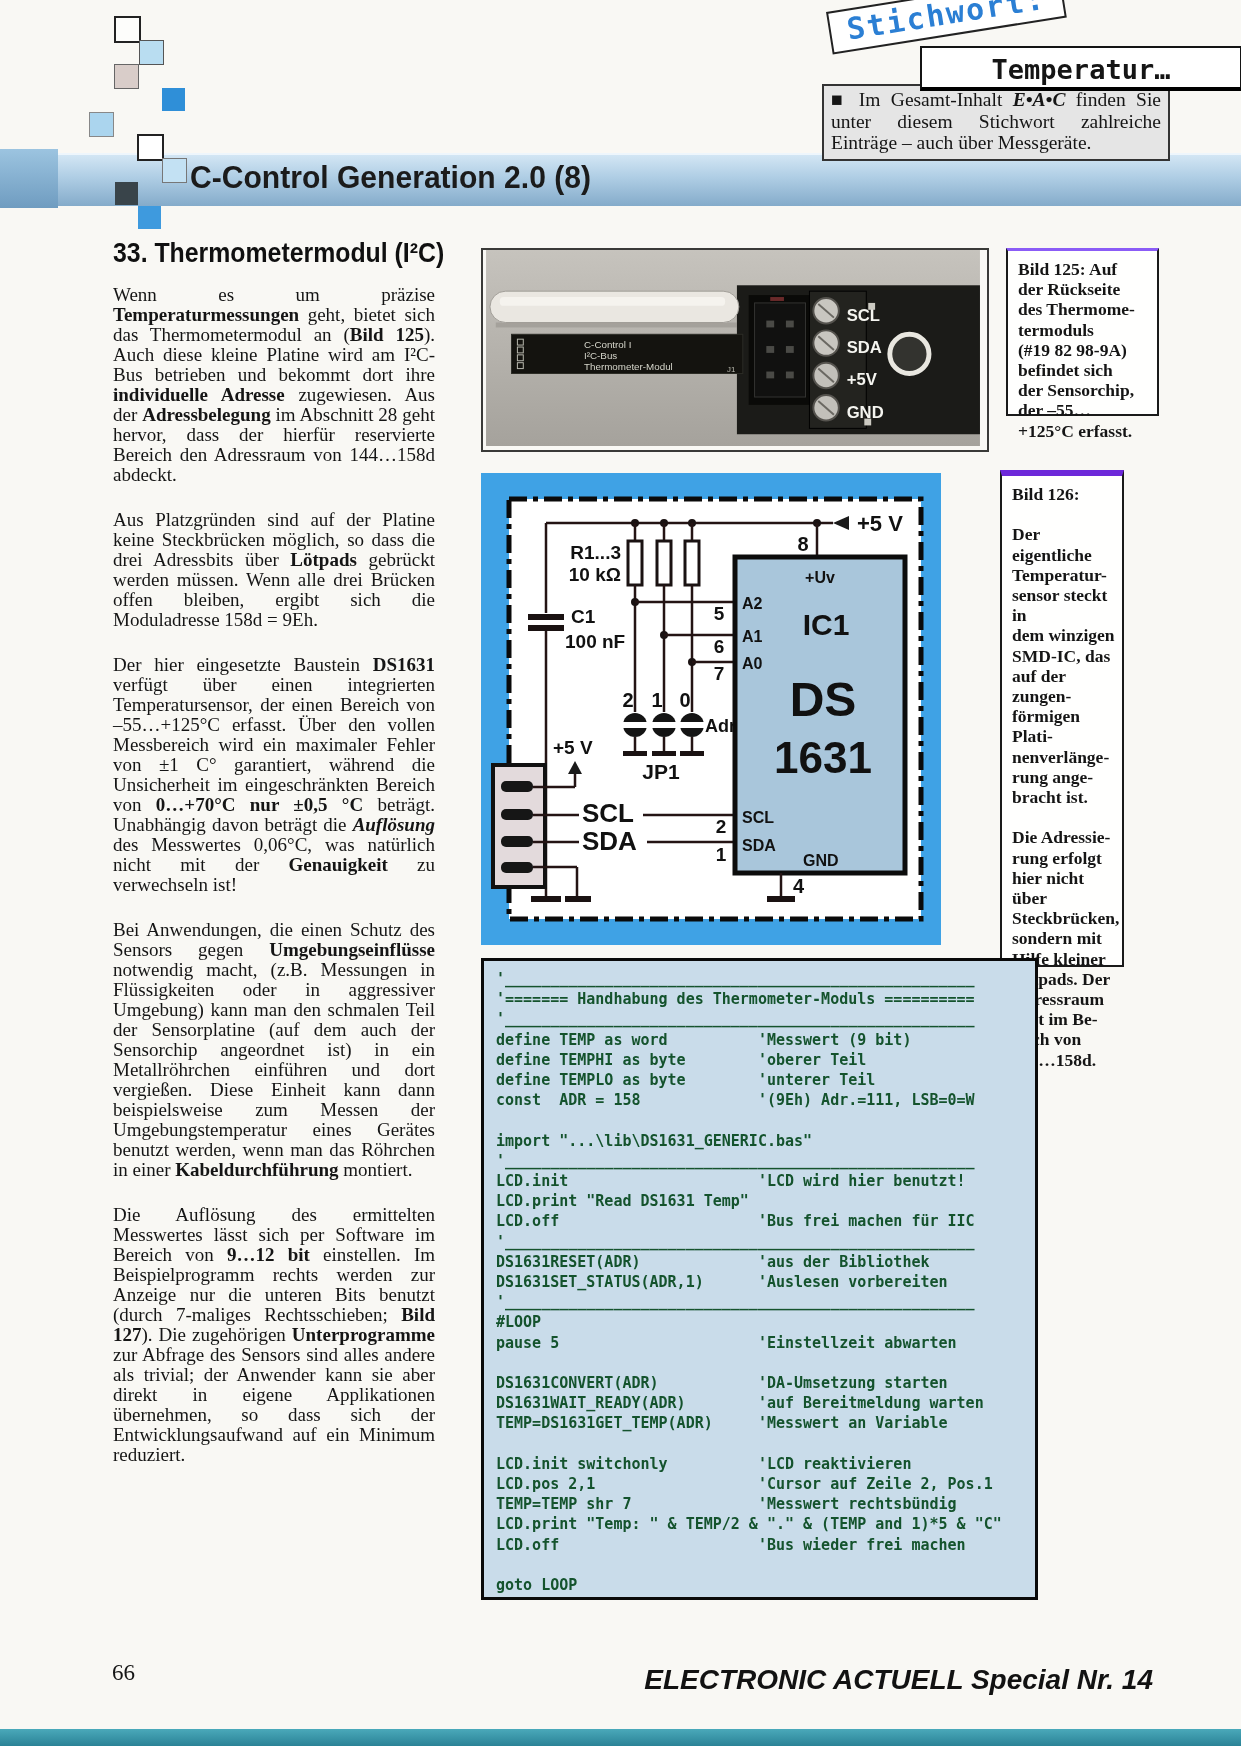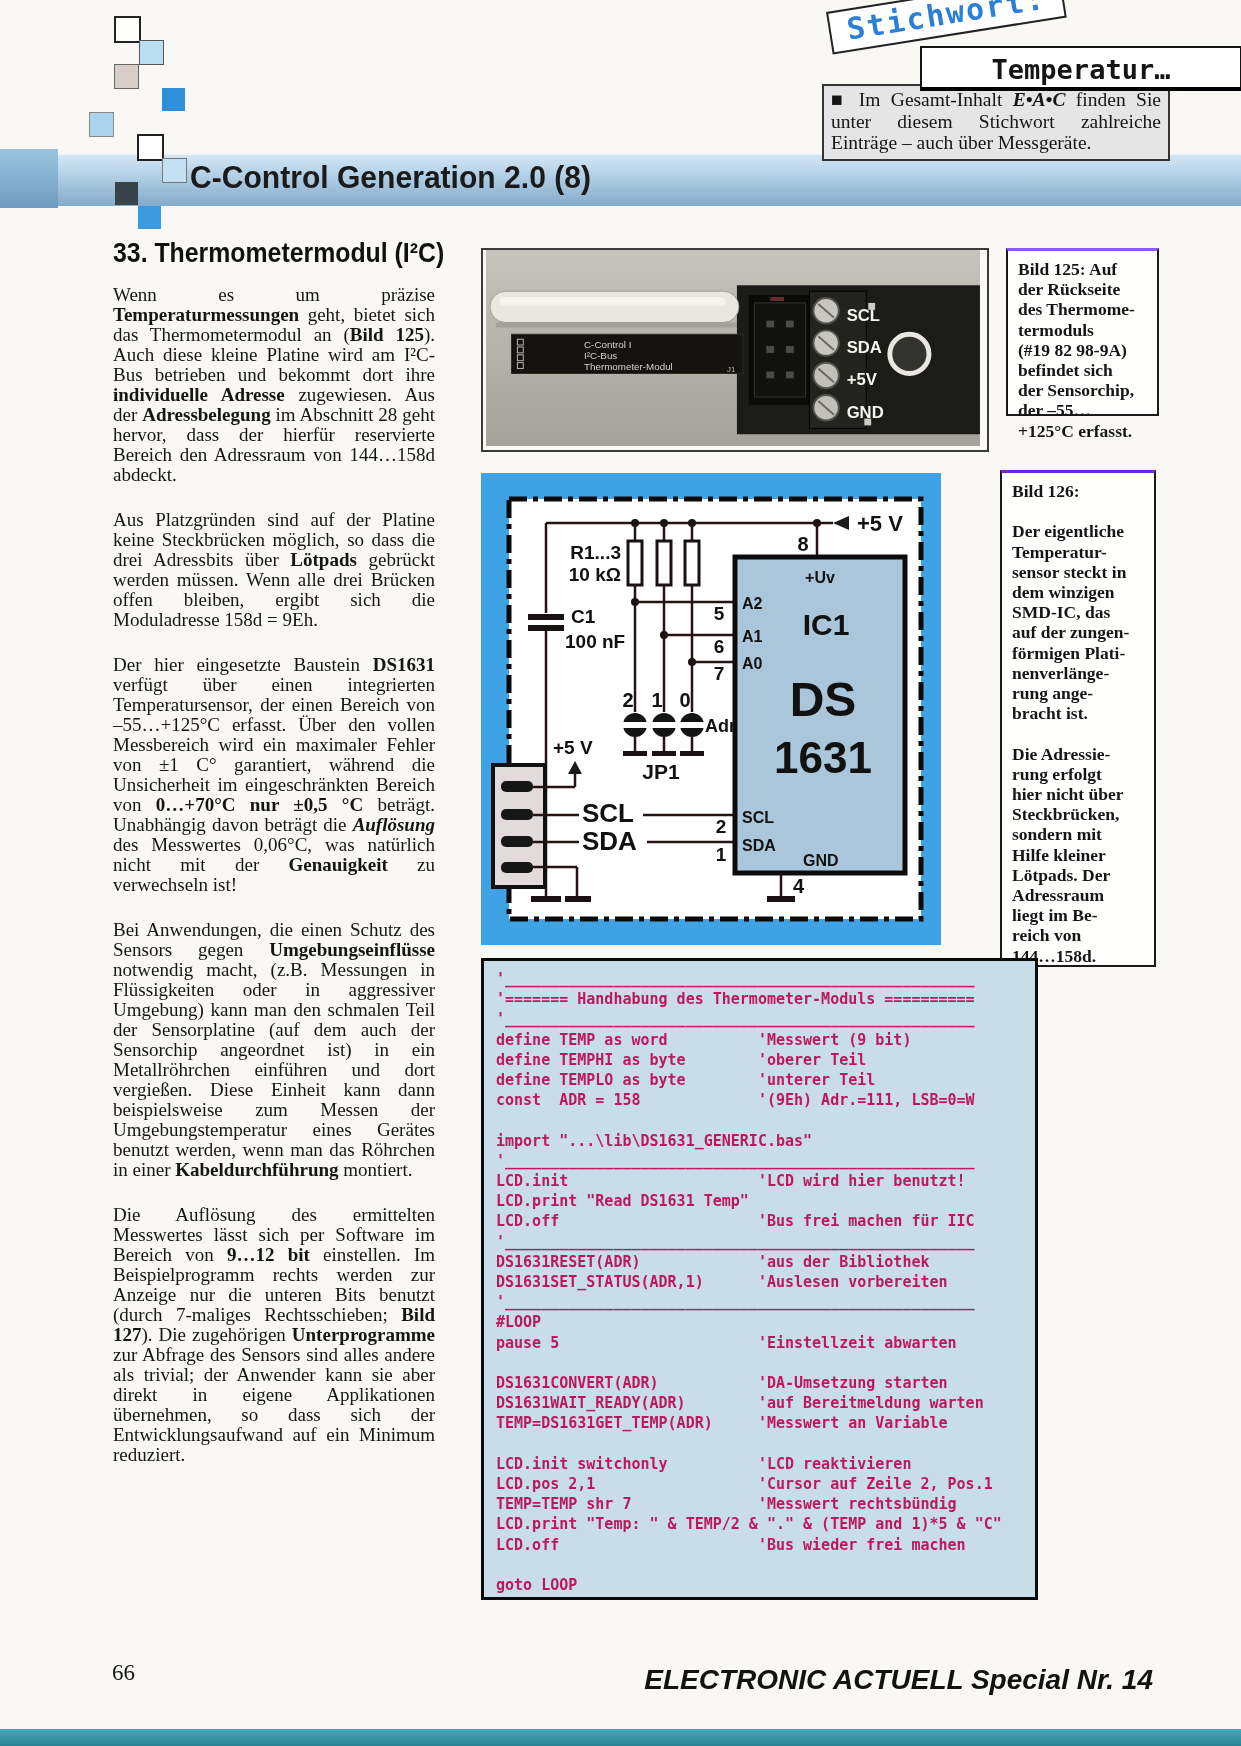--- a/index.html
+++ b/index.html
@@ -32,26 +32,26 @@
      transform:scaleX(.92);transform-origin:left;white-space:nowrap;color:#101010;}
   .article p{font-size:19px;line-height:20px;text-align:justify;margin:0 0 25px;}
   .run-b{font-weight:bold}.run-bi{font-weight:bold;font-style:italic}
 
   
   .photo{position:absolute;left:481px;top:248px;width:504px;height:200px;border:2px solid #3a3a38;}
   .schematic{position:absolute;left:481px;top:473px;width:460px;height:472px;}
   .sidebox{position:absolute;background:#fffffe;border:2px solid #1a1a1a;box-sizing:border-box;
      padding:8px 5px 6px 10px;font-weight:bold;font-size:17.5px;line-height:20.2px;}
   #b125{left:1000px;top:248px;width:153px;height:168px;border-top:3px solid #8b5cf6;margin-left:6px;}
-  #b126{left:1000px;top:470px;width:156px;height:497px;border-top:3px solid #6d28d9;}
+  #b126{left:1000px;top:470px;width:124px;height:497px;border-top:6px solid #6d28d9;}
 
   .codebox{position:absolute;left:481px;top:958px;width:557px;height:642px;background:#c9dcea;
      border:3px solid #0a0a0a;box-sizing:border-box;padding:8px 12px;
      font-family:"DejaVu Sans Mono",monospace;font-weight:bold;font-size:15px;line-height:20.2px;
-     color:#be185d;white-space:pre;overflow:hidden;}
+     color:#14532d;white-space:pre;overflow:hidden;}
   .caption{position:absolute;left:448px;top:1612px;width:680px;font-size:19px;font-weight:bold;white-space:nowrap;}
 
   .footer-num{position:absolute;left:112px;top:1660px;font-size:23px;}
   .footer-right{position:absolute;right:88px;top:1664px;font-family:"Liberation Sans",sans-serif;
      font-style:italic;font-weight:bold;font-size:28px;color:#121212;}
   .bottombar{position:absolute;left:0;top:1729px;width:1241px;height:17px;
      background:linear-gradient(180deg,#4aa9ba,#2a8296);}
 
   svg text{font-family:"Liberation Sans",sans-serif;}
   .wire{stroke:#241414;stroke-width:2.5;fill:none;}

